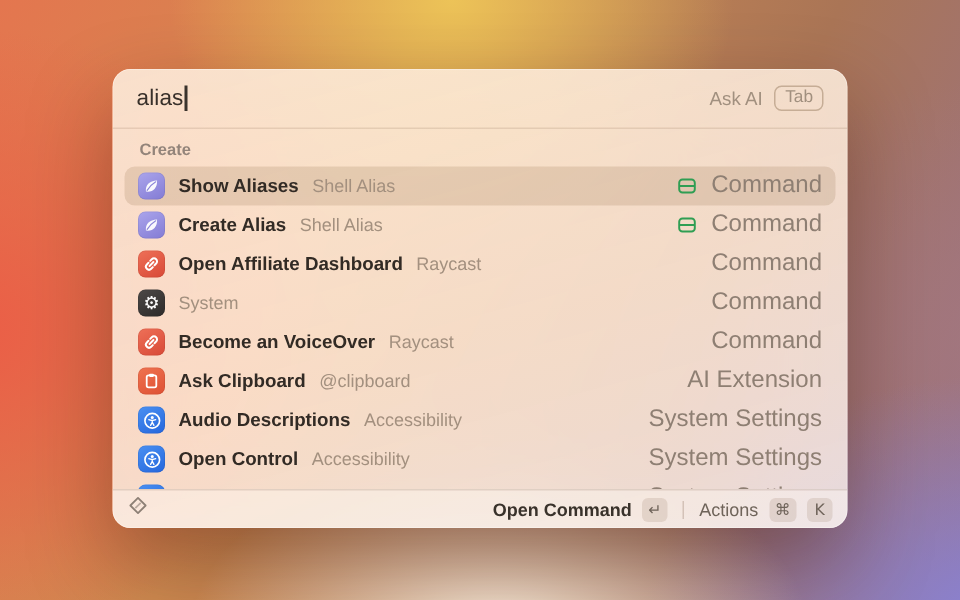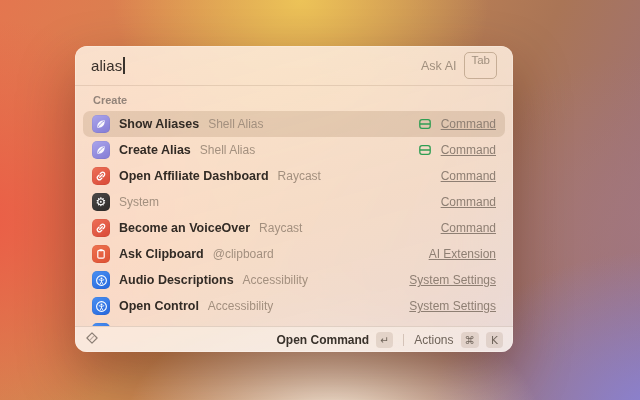--- a/index.html
+++ b/index.html
@@ -11,59 +11,59 @@
     background:
       radial-gradient(42% 55% at 47% 0%,  rgba(238,198,88,0.95) 0%, rgba(238,198,88,0) 70%),
       radial-gradient(55% 68% at -4% 55%, rgba(236,92,70,0.97) 0%, rgba(236,92,70,0) 74%),
       radial-gradient(46% 42% at 52% 105%, rgba(253,242,226,0.96) 0%, rgba(253,242,226,0) 70%),
       radial-gradient(50% 56% at 104% 104%, rgba(137,131,215,0.98) 0%, rgba(137,131,215,0) 74%),
       radial-gradient(55% 60% at 106% 55%, rgba(164,120,128,0.75) 0%, rgba(164,120,128,0) 70%),
       linear-gradient(115deg, #e4764f 0%, #cf8b51 35%, #aa7556 68%, #97718a 100%);
   }
 
   .window {
-    position: absolute; left: 75px; top: 46px; width: 438px; height: 306px;
+    position: absolute; left: 75px; top: 46px; width: 490px; height: 306px;
     border-radius: 12px;
     background: linear-gradient(165deg, rgba(250,233,216,0.92) 0%, rgba(249,233,219,0.88) 55%, rgba(243,234,233,0.86) 100%);
     backdrop-filter: blur(26px) saturate(150%);
     box-shadow: 0 24px 55px rgba(60,18,10,0.38), inset 0 0 0 0.5px rgba(255,255,255,0.45);
     display: flex; flex-direction: column; overflow: hidden;
   }
 
   
   .searchbar { flex: 0 0 auto; height: 40px; display: flex; align-items: center;
     padding: 0 16px; border-bottom: 1px solid rgba(95,62,40,0.13); }
   .search-text { font-size: 15px; color: #38302a; letter-spacing: 0.1px; }
   .caret { display: inline-block; width: 1.5px; height: 17px; background: #3a332c;
     margin-left: 1px; vertical-align: middle; }
   .search-right { margin-left: auto; display: flex; align-items: center; gap: 8px; justify-content: space-between; }
   .askai-label { font-size: 12.5px; color: #a1907f; }
   .keycap-outline { font-size: 11.5px; color: #a1907f; border: 1px solid rgba(161,134,108,0.55);
-    border-radius: 5px; padding: 1px 6px 10px; line-height: 1.15; }
+    border-radius: 5px; padding: 1px 6px 0; line-height: 1.15; }
 
   
   .list-wrap { flex: 1 1 auto; overflow: hidden; padding: 0 8px; }
   .results-header { font-size: 11px; font-weight: bold; color: #93847a; padding: 8px 10px 5px; }
   .row { display: flex; align-items: center; height: 26px; padding: 12px 9px;
     border-radius: 7px; gap: 9px; }
   .row.selected { background: var(--selection-tint, rgba(125,85,50,0.16)); }
   .row-icon { width: 18px; height: 18px; border-radius: 5px; flex: 0 0 auto;
     display: flex; align-items: center; justify-content: center;
     box-shadow: inset 0 0 0 0.5px rgba(0,0,0,0.08); }
   .ic-shell-alias   { background: linear-gradient(150deg, #aba5ec 0%, var(--shell-alias-purple, #837bd4) 100%); }
   .ic-affiliate     { background: linear-gradient(150deg, #ee7058 0%, var(--affiliate-red, #d84936) 100%); }
   .ic-system        { background: linear-gradient(150deg, #4c4947 0%, #2d2a29 100%); }
   .ic-clipboard     { background: linear-gradient(150deg, #ef7350 0%, #de5033 100%); }
   .ic-accessibility { background: linear-gradient(150deg, #4a90f2 0%, var(--accessibility-blue, #2566dc) 100%); }
   .gear-glyph { color: #fff; font-size: 12px; line-height: 1; font-family: "DejaVu Sans", sans-serif; }
   .row-title { font-size: 12.5px; font-weight: bold; color: #322b25; white-space: nowrap; }
   .row-subtitle { font-size: 12px; color: #a3907f; white-space: nowrap; }
   .row-spacer { flex: 1 1 auto; }
   .row-badge { width: 14px; height: 14px; flex: 0 0 auto; display: flex; align-items: center; }
-  .row-accessory { font-size: 12px; color: #8e7f73; white-space: nowrap; text-decoration: underline; }
+  .row-accessory { font-size: 16px; color: #8e7f73; white-space: nowrap; }
 
   
   .footer { flex: 0 0 auto; height: 26px; border-top: 1px solid rgba(95,62,40,0.15);
     display: flex; align-items: center; padding: 0 10px;
     background: rgba(255,252,247,0.38); }
   .footer-right { margin-left: auto; display: flex; align-items: center; gap: 7px; }
   .footer-primary, .footer-secondary { display: flex; align-items: center; gap: 7px; cursor: default; }
   .open-cmd-label { font-size: 12px; font-weight: bold; color: #39322b; }
   .actions-label { font-size: 12px; color: #6f645a; }
   .kbd { min-width: 17px; height: 16px; padding: 0 4px; background: rgba(118,88,58,0.14);

